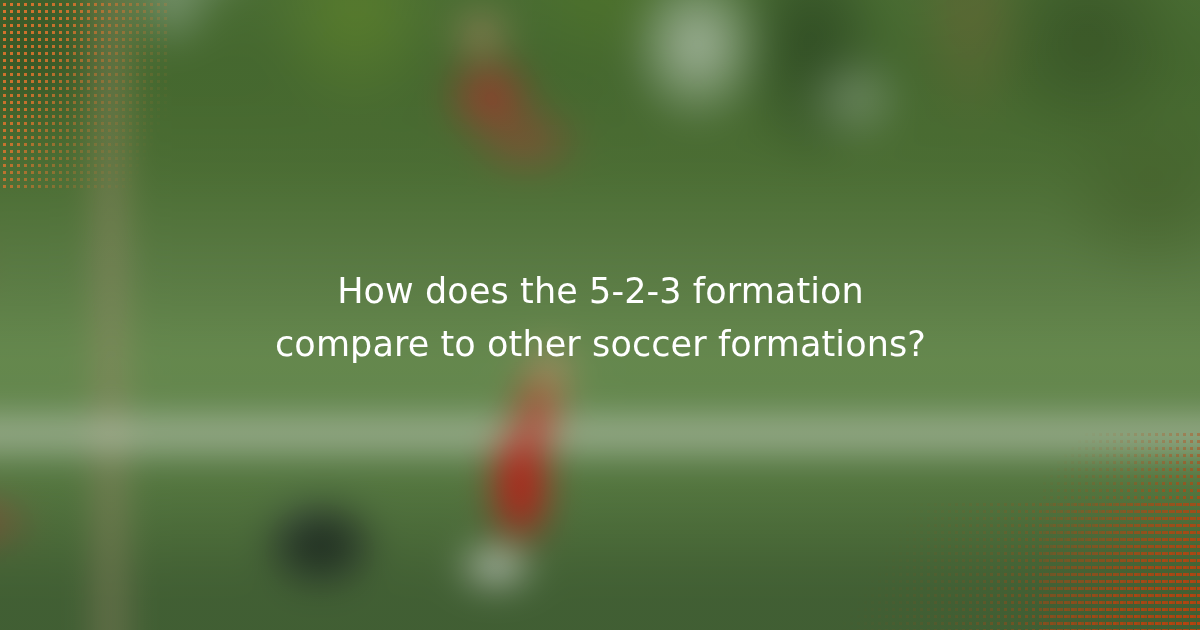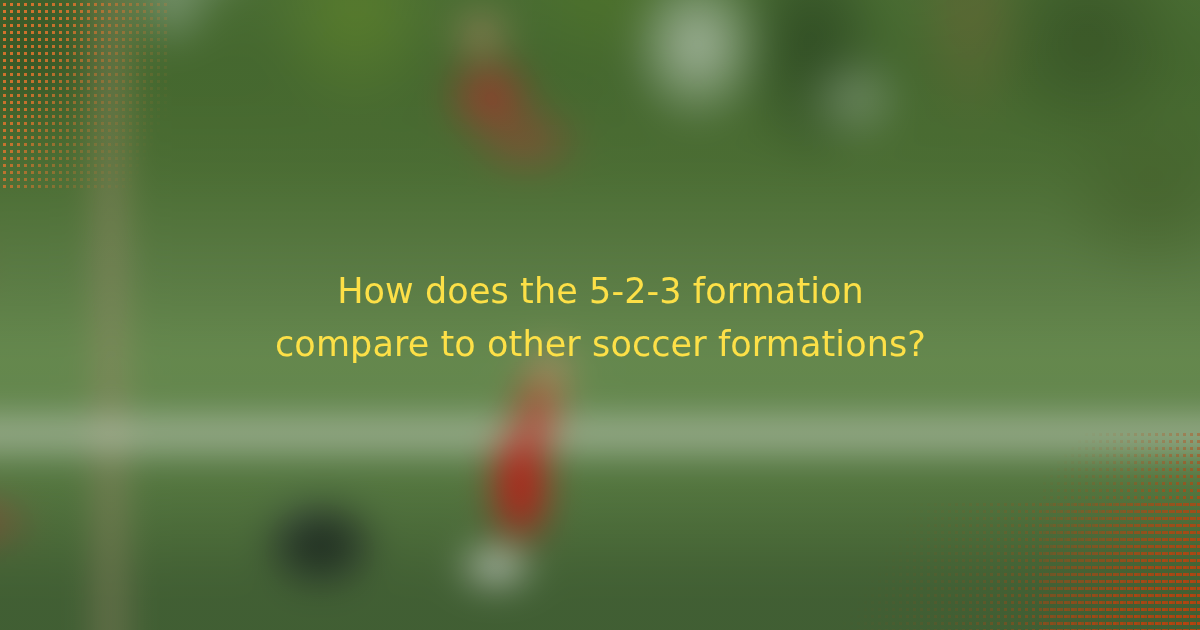--- a/index.html
+++ b/index.html
@@ -127,21 +127,21 @@
     align-items: center;
     justify-content: center;
   }
   
   .banner.beveled {
     -webkit-clip-path: polygon(46px 0, calc(100% - 46px) 0, 100% 46px, 100% calc(100% - 46px), calc(100% - 46px) 100%, 46px 100%, 0 calc(100% - 46px), 0 46px);
             clip-path: polygon(46px 0, calc(100% - 46px) 0, 100% 46px, 100% calc(100% - 46px), calc(100% - 46px) 100%, 46px 100%, 0 calc(100% - 46px), 0 46px);
   }
 
   .banner-title {
-    color: #fde047;
+    color: #ffffff;
     font-family: "DejaVu Sans", "Liberation Sans", sans-serif;
     font-size: 35px;
     font-weight: 400;
     line-height: 1.52;
     text-align: center;
     letter-spacing: .1px;
     max-width: 760px;
     padding: 0 40px;
     text-rendering: optimizeLegibility;
   }

